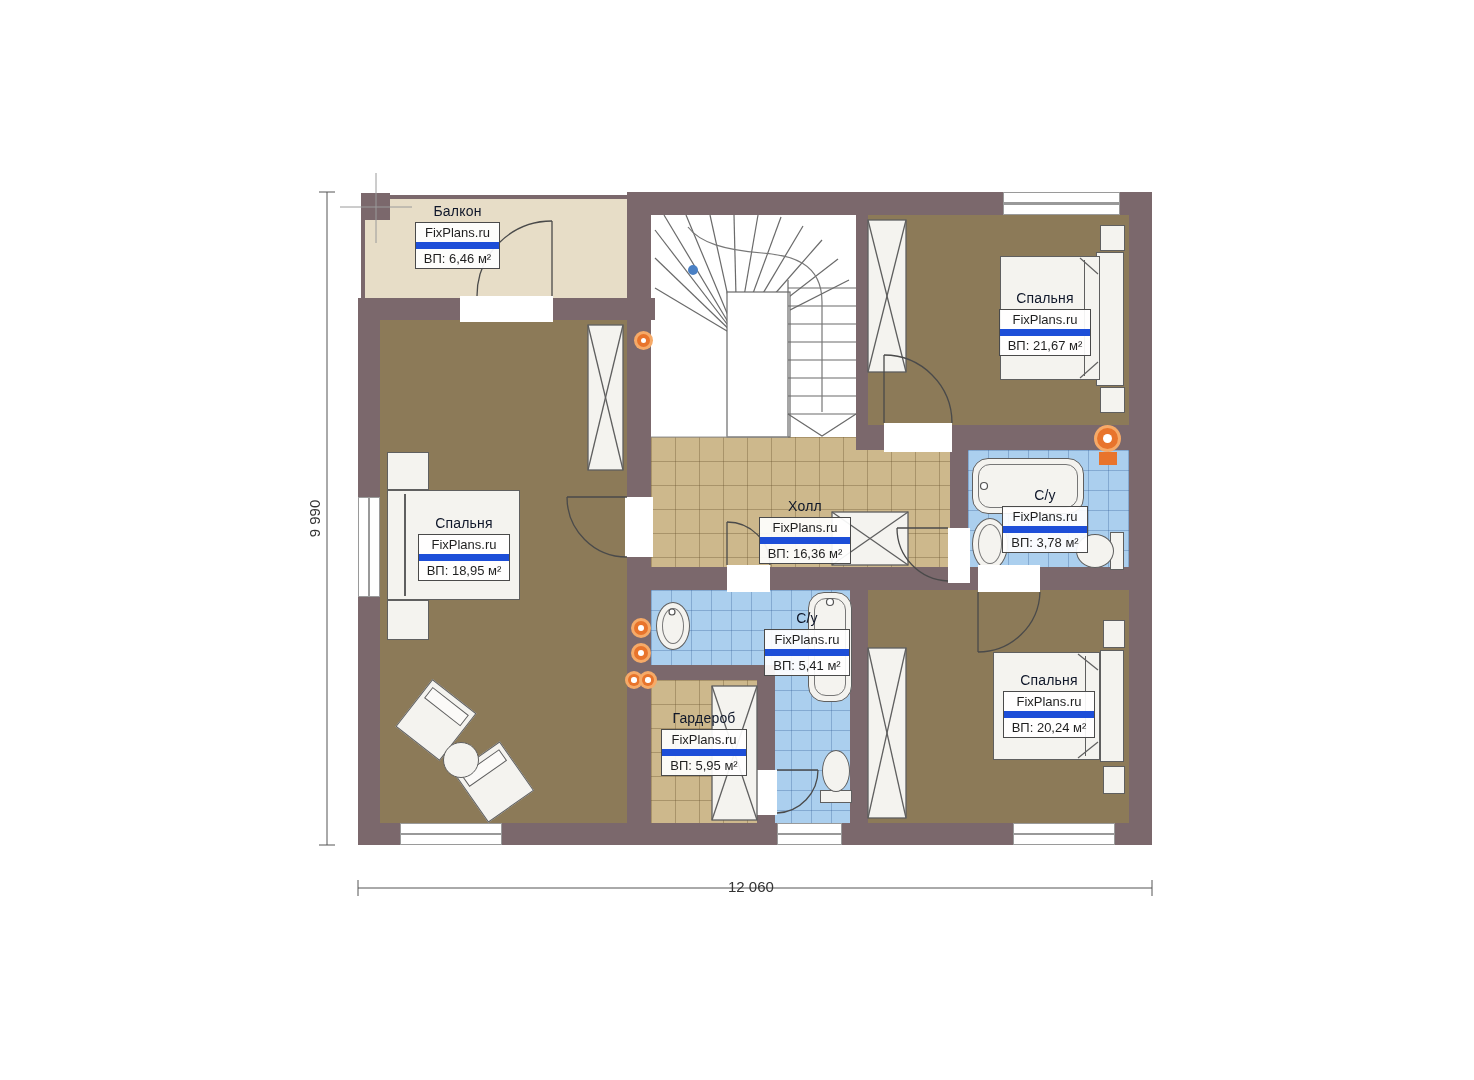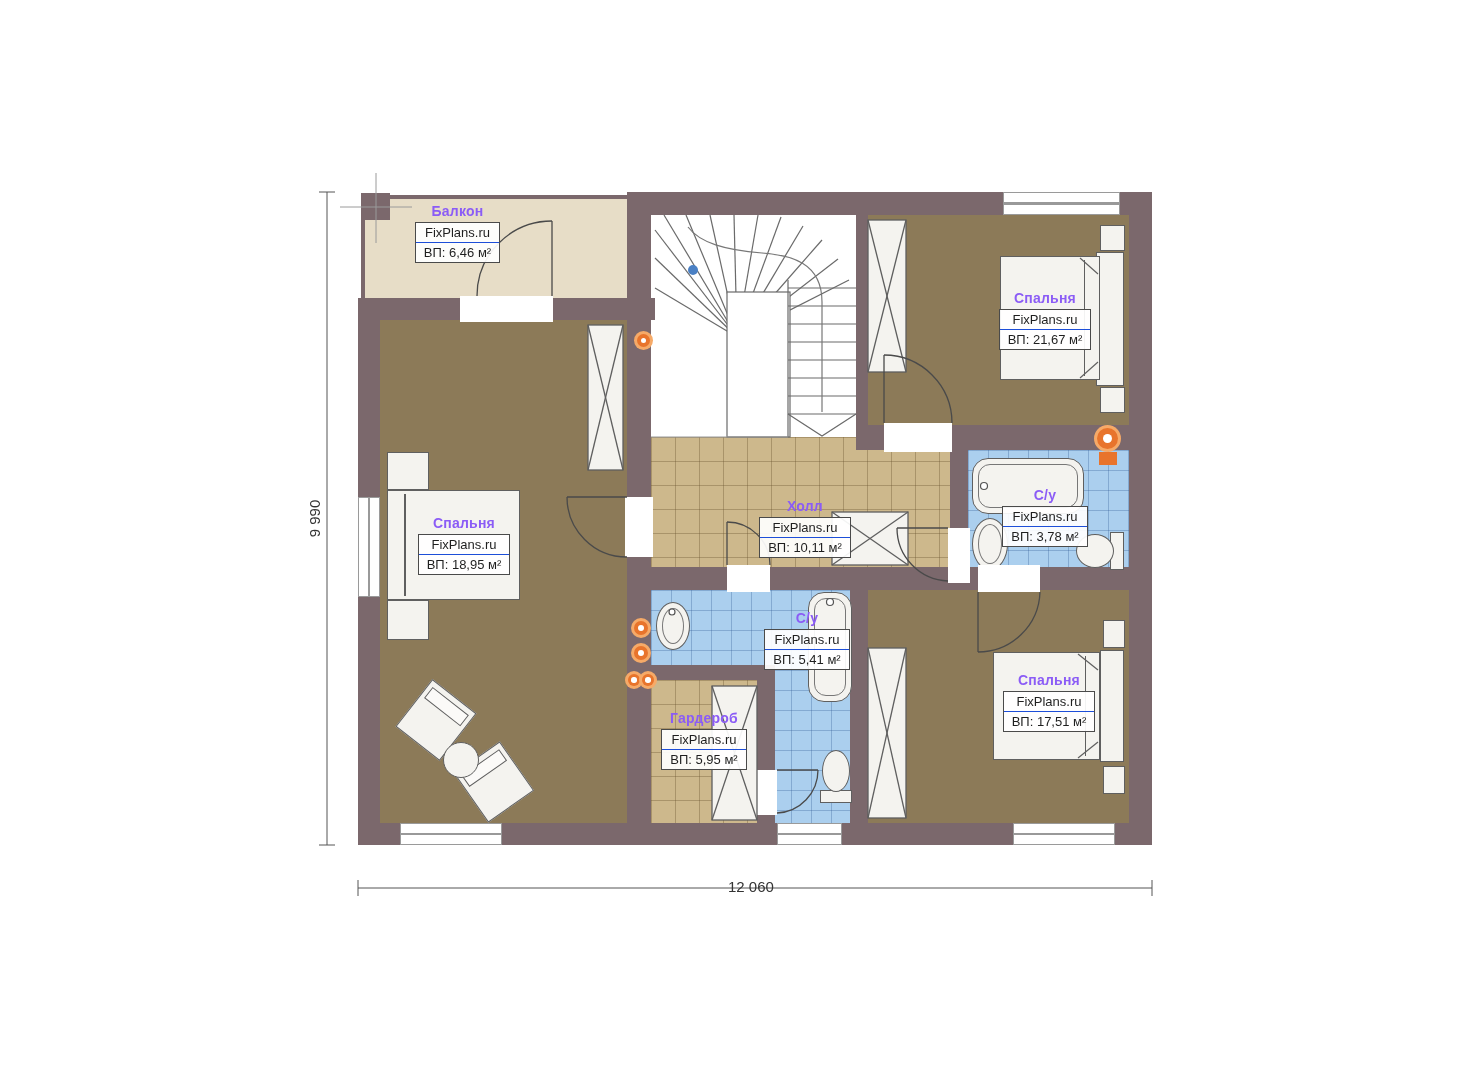--- a/index.html
+++ b/index.html
@@ -35,24 +35,24 @@
   .tub::after{content:"";position:absolute;inset:5px;border:1.3px solid #777;border-radius:12px;}
   .sink::after{content:"";position:absolute;inset:5px;border:1.2px solid #777;border-radius:50%;}
   .toilet-bowl{border-radius:50%;}
   
   .odot{position:absolute;border-radius:50%;background:#e8742c;box-shadow:0 0 0 3px #f6aa68;z-index:25;}
   .odot::after{content:"";position:absolute;inset:28%;background:#fff;border-radius:50%;}
   .orect{position:absolute;background:#e8742c;z-index:24;}
   .bdot{position:absolute;border-radius:50%;background:#4a80c4;z-index:25;}
   
   .roomlabel{position:absolute;display:flex;flex-direction:column;align-items:center;z-index:30;}
-  .rname{font-weight:bold;font-size:14px;color:#8b5cf6;margin-bottom:3px;letter-spacing:.2px;white-space:nowrap;}
+  .rname{font-weight:normal;font-size:14px;color:#0f172a;margin-bottom:3px;letter-spacing:.2px;white-space:nowrap;}
   .infobox{border:1px solid #4a4a4a;background:rgba(255,255,255,.92);text-align:center;}
   .infobox .row{font-size:13px;color:#1f1f1f;padding:1px 8px;line-height:17px;white-space:nowrap;}
-  .infobox .row + .row{border-top:1px solid #1d4ed8;}
+  .infobox .row + .row{border-top:7px solid #1d4ed8;}
   
   .dim{position:absolute;font-size:15px;color:#333;z-index:30;white-space:nowrap;}
   .svg-overlay{position:absolute;left:0;top:0;z-index:20;pointer-events:none;}
 </style>
 </head>
 <body>
 
 <div class="canvas">
 
   <div class="floor balcony-floor" style="left:361px;top:195px;width:266px;height:103px;"></div>
@@ -281,21 +281,21 @@
     <div class="infobox">
       <div class="row">FixPlans.ru</div>
       <div class="row">ВП: 21,67 м²</div>
     </div>
   </div>
 
   <div class="roomlabel" style="left:745px;top:498px;width:120px;">
     <span class="rname">Холл</span>
     <div class="infobox">
       <div class="row">FixPlans.ru</div>
-      <div class="row">ВП: 10,11 м²</div>
+      <div class="row">ВП: 16,36 м²</div>
     </div>
   </div>
 
   <div class="roomlabel" style="left:985px;top:487px;width:120px;">
     <span class="rname">С/у</span>
     <div class="infobox">
       <div class="row">FixPlans.ru</div>
       <div class="row">ВП: 3,78 м²</div>
     </div>
   </div>
@@ -313,20 +313,20 @@
     <div class="infobox">
       <div class="row">FixPlans.ru</div>
       <div class="row">ВП: 5,95 м²</div>
     </div>
   </div>
 
   <div class="roomlabel" style="left:985px;top:672px;width:128px;">
     <span class="rname">Спальня</span>
     <div class="infobox">
       <div class="row">FixPlans.ru</div>
-      <div class="row">ВП: 17,51 м²</div>
+      <div class="row">ВП: 20,24 м²</div>
     </div>
   </div>
 
   <div class="dim" style="left:296px;top:510px;transform:rotate(-90deg);transform-origin:center;">9 990</div>
   <div class="dim" style="left:728px;top:878px;">12 060</div>
 
 </div>
 
 </body></html>

